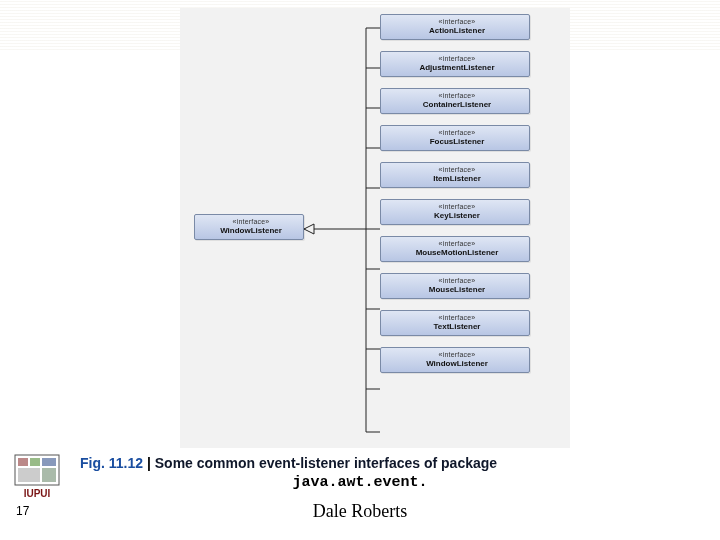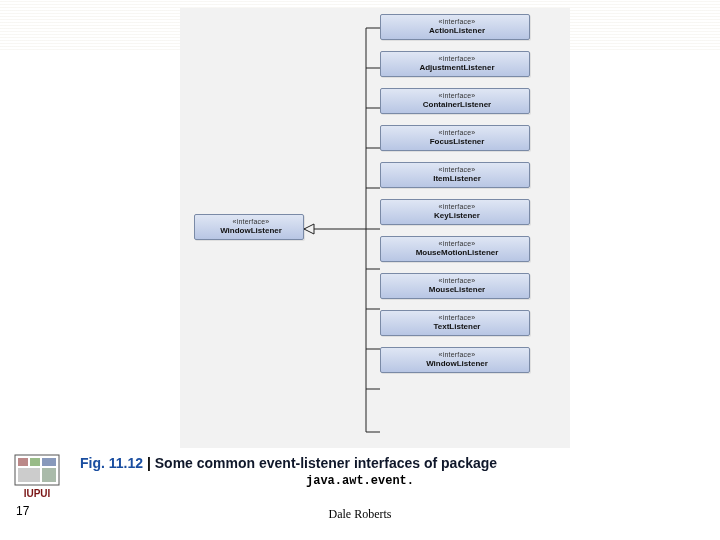--- a/index.html
+++ b/index.html
@@ -105,37 +105,37 @@
     font-weight: bold;
     color: #0f172a;
   }
   .package-line {
     position: absolute;
     left: 0; width: 720px;
     top: 474px;
     text-align: center;
     font-family: "Courier New", monospace;
     font-weight: bold;
-    font-size: 12px;
+    font-size: 15px;
     color: #000;
   }
   .slide-number {
     position: absolute;
     left: 16px;
     bottom: 22px;
     font-size: 12px;
     color: #000;
   }
   .author {
     position: absolute;
     bottom: 18px;
     left: 0; width: 720px;
     text-align: center;
     font-family: "Times New Roman", serif;
-    font-size: 12px;
+    font-size: 18px;
     color: #000;
   }
   .logo {
     position: absolute;
     left: 14px;
     bottom: 40px;
     width: 46px;
     height: 46px;
   }
 </style>

